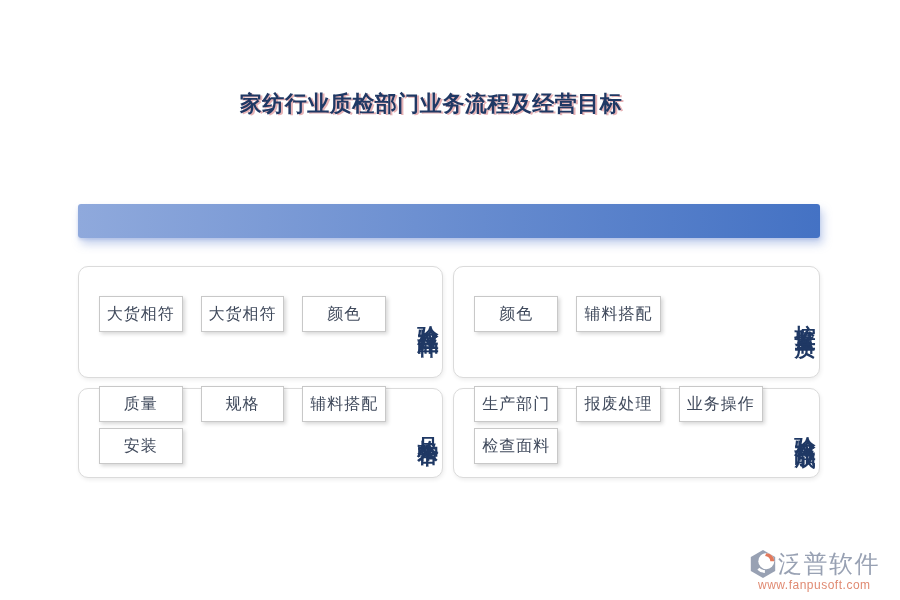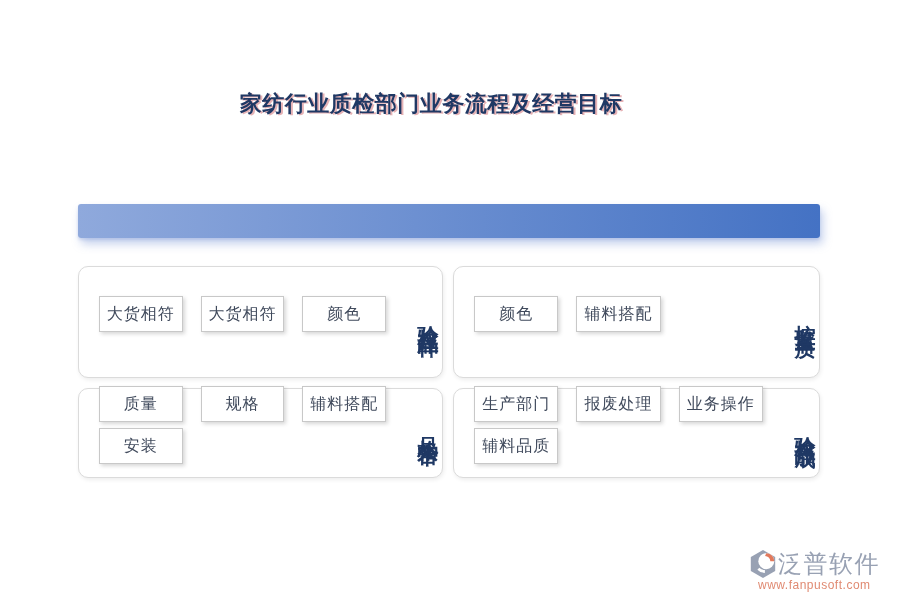--- a/index.html
+++ b/index.html
@@ -97,21 +97,21 @@
         <div class="box">安装</div>
       </div>
       <div class="vlabel">不合格品</div>
     </section>
 
     <section class="panel bottom">
       <div class="boxes">
         <div class="box">生产部门</div>
         <div class="box">报废处理</div>
         <div class="box">业务操作</div>
-        <div class="box">辅料品质</div>
+        <div class="box">检查面料</div>
       </div>
       <div class="vlabel">成品检验</div>
     </section>
 
   </div>
 
   <div class="brand">
     <div class="brand-row">
       <svg width="30" height="30" viewBox="0 0 32 32" aria-hidden="true">
         <polygon points="16,1 29,8.5 29,23.5 16,31 3,23.5 3,8.5" fill="#98a1b3"></polygon>

